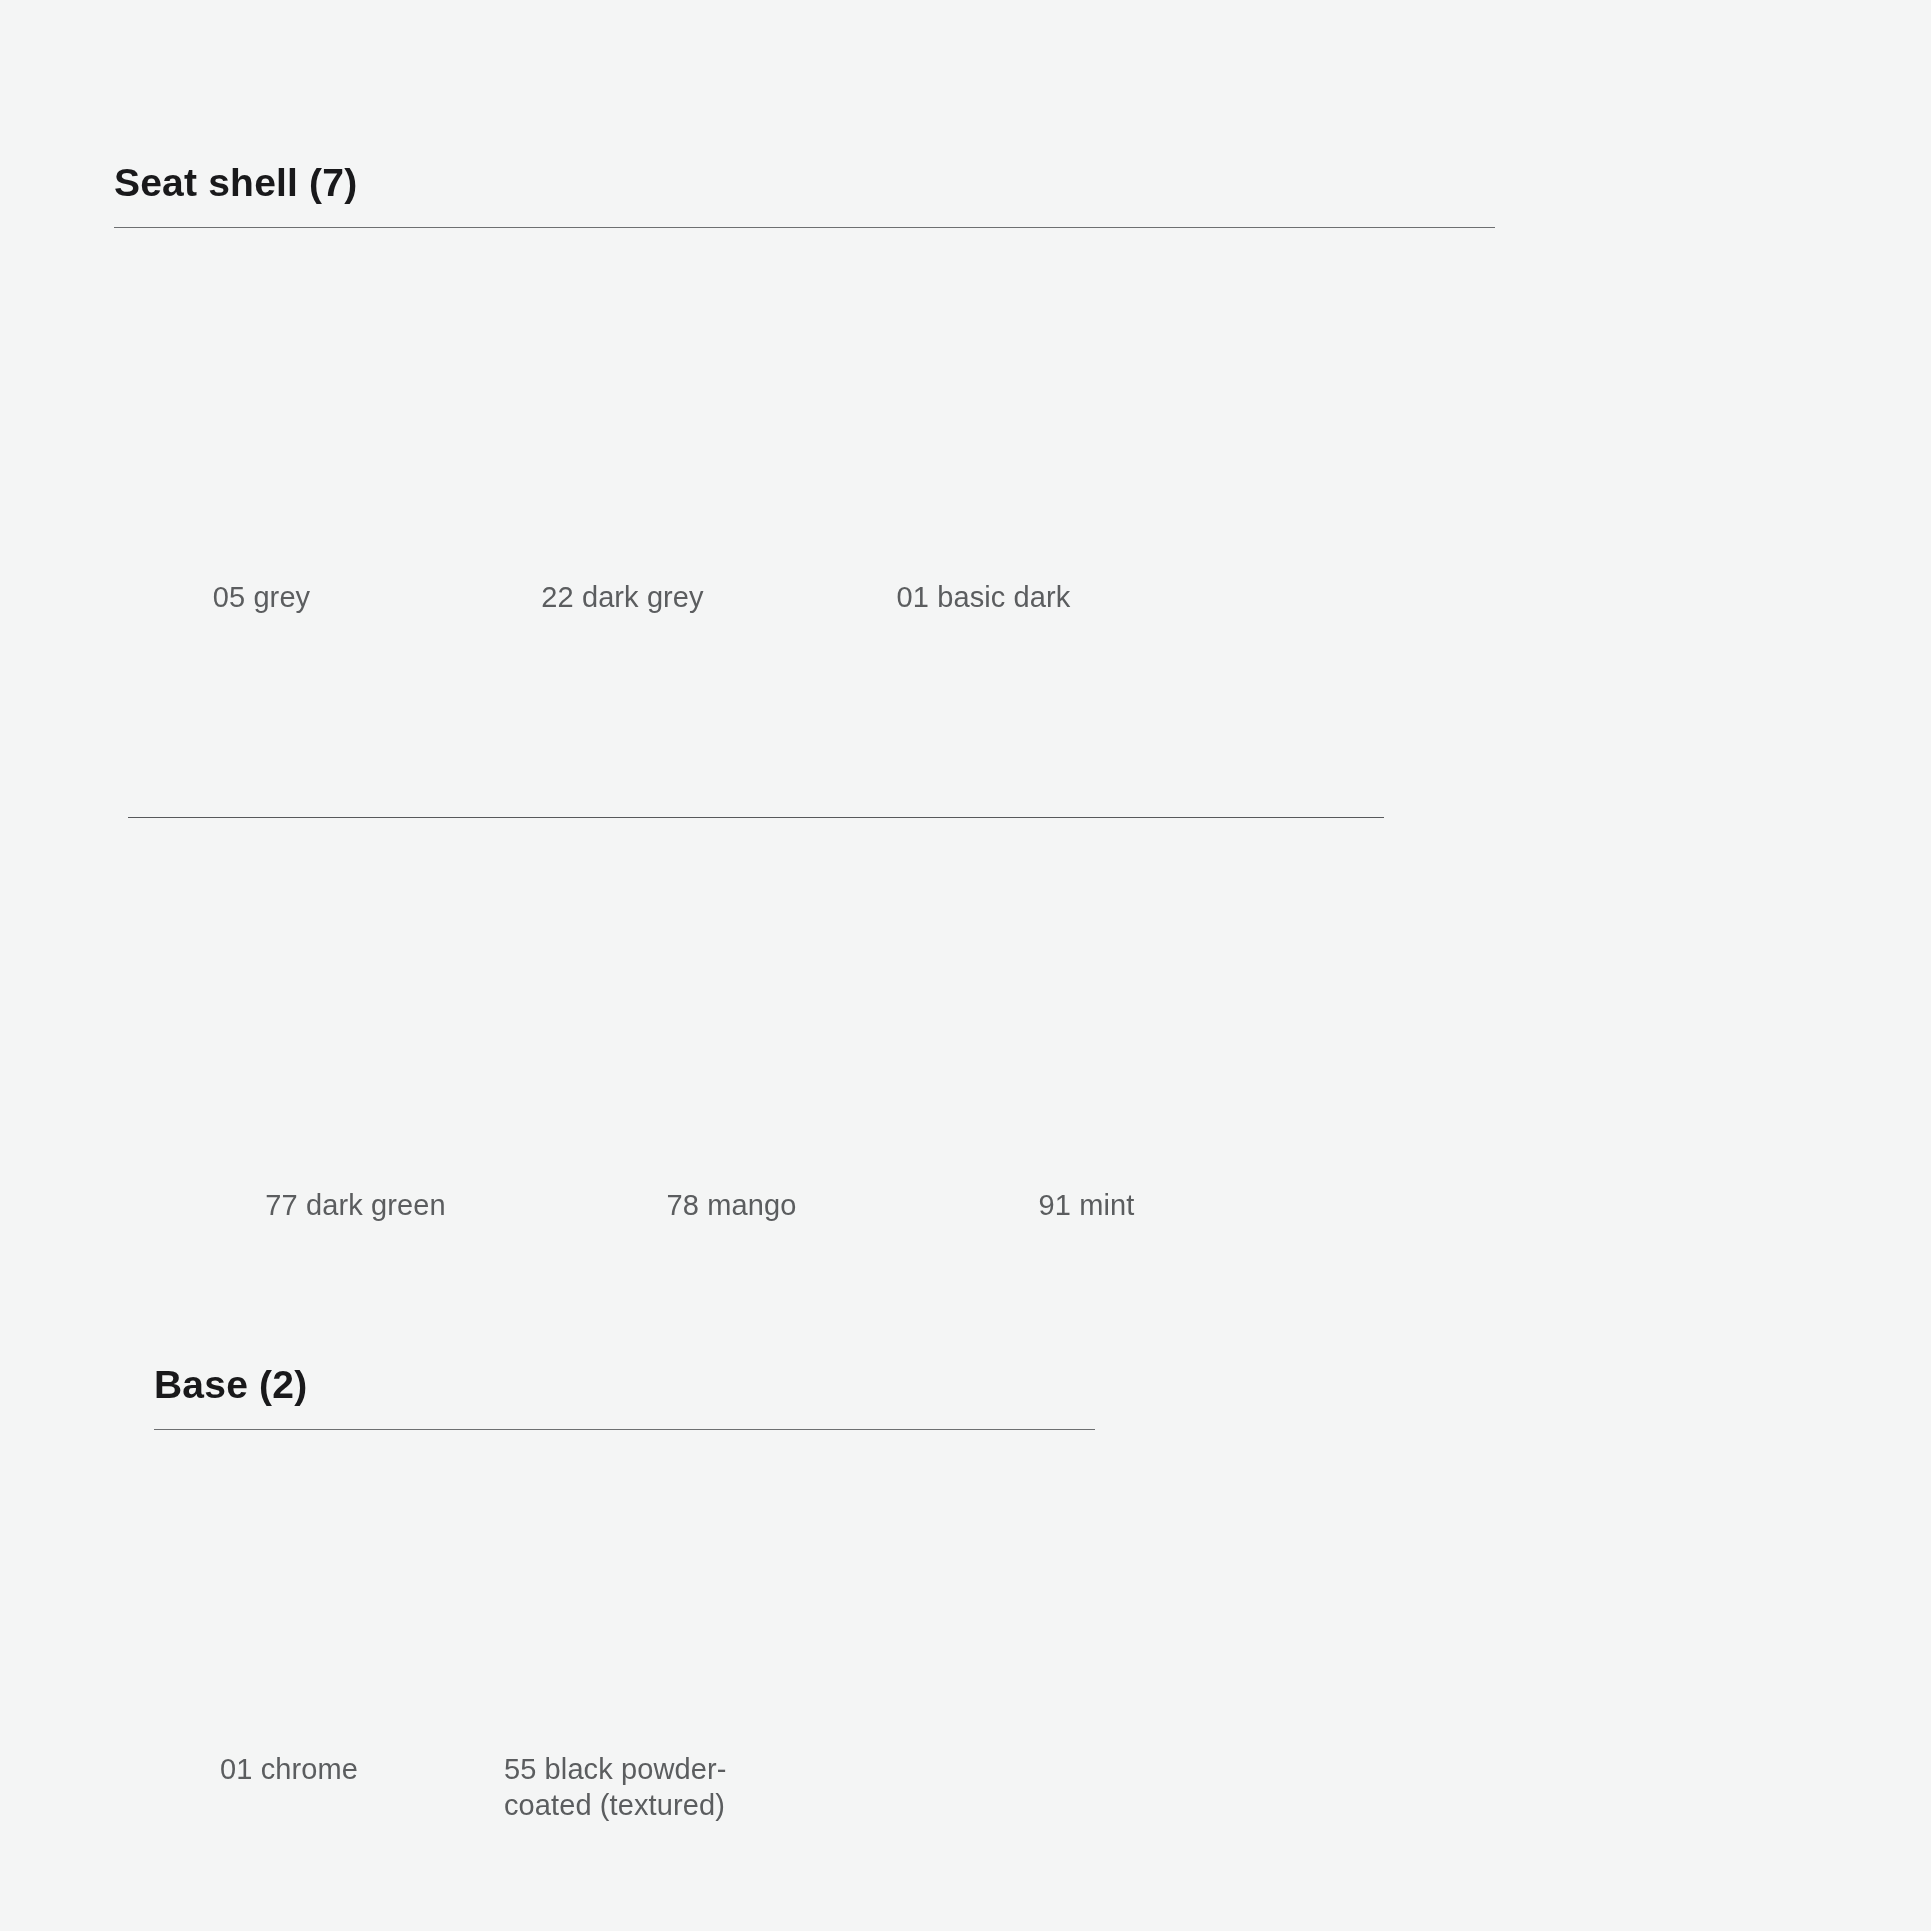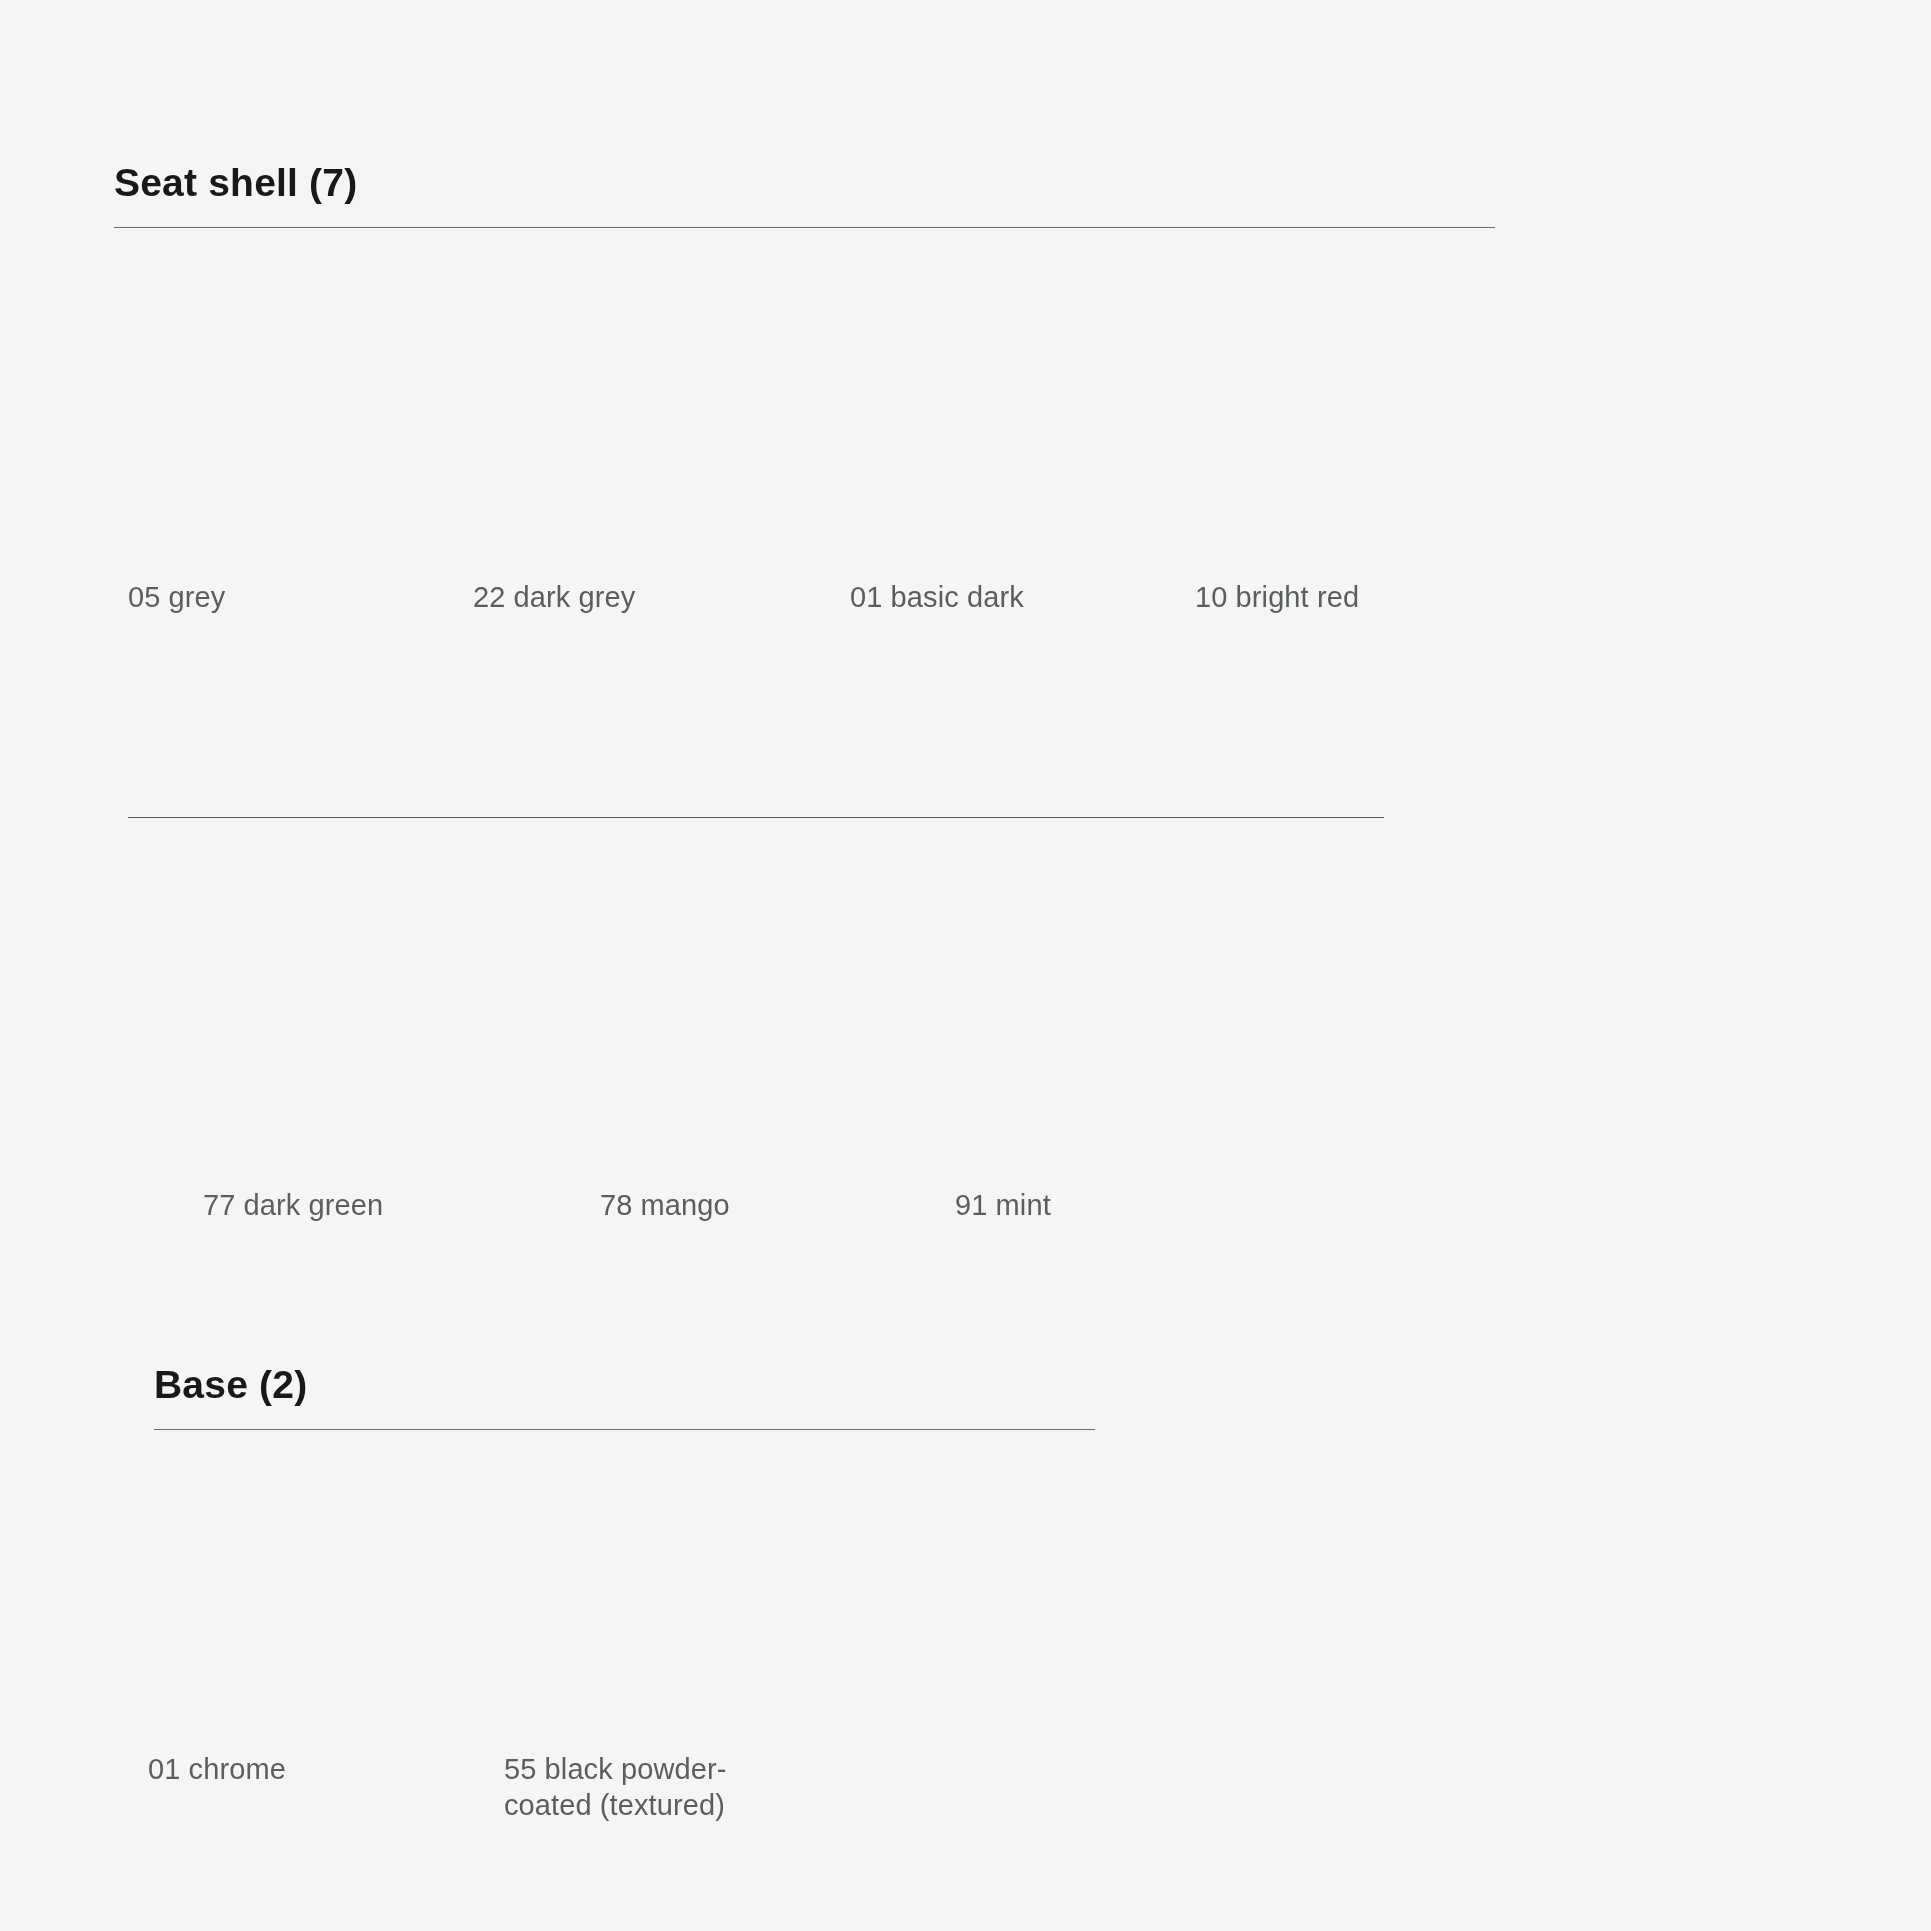--- a/index.html
+++ b/index.html
@@ -43,21 +43,21 @@
   
   .swatch-row {
     position: absolute;
     display: flex;
     align-items: flex-start;
   }
 
   .swatch-cell {
     display: flex;
     flex-direction: column;
-    align-items: flex-start;
+    align-items: center;
   }
 
   .swatch-chip {
     border-radius: 41px;
     box-shadow: 0 6.8px 10.6px -2.9px rgba(40,42,45,0.30),
                 0 1.9px 3.9px rgba(40,42,45,0.12);
     position: relative;
     overflow: hidden;
   }
   .swatch-chip.square {
@@ -123,25 +123,20 @@
       <div class="swatch-caption-rule"></div>
       <div class="swatch-caption">22 dark grey</div>
     </div>
 
     <div class="swatch-cell" style="width:267px;">
       <div class="swatch-chip textured" style="height:267px; background:#262525;"></div>
       <div class="swatch-caption-rule"></div>
       <div class="swatch-caption">01 basic dark</div>
     </div>
 
-    <div class="swatch-cell" style="width:267px;">
-      <div class="swatch-chip" style="height:267px; background:#dd0b2f;"></div>
-      <div class="swatch-caption-rule"></div>
-      <div class="swatch-caption">10 bright red</div>
-    </div>
   </div>
 
   <div class="group-divider" style="left:128px; top:817px; width:1256px;"></div>
 
   <div class="swatch-row" style="left:203px; top:883px; gap:92px;">
 
     <div class="swatch-cell" style="width:305px;">
       <div class="swatch-chip textured" style="height:267px; background:#1f4420;"></div>
       <div class="swatch-caption-rule"></div>
       <div class="swatch-caption">77 dark green</div>

